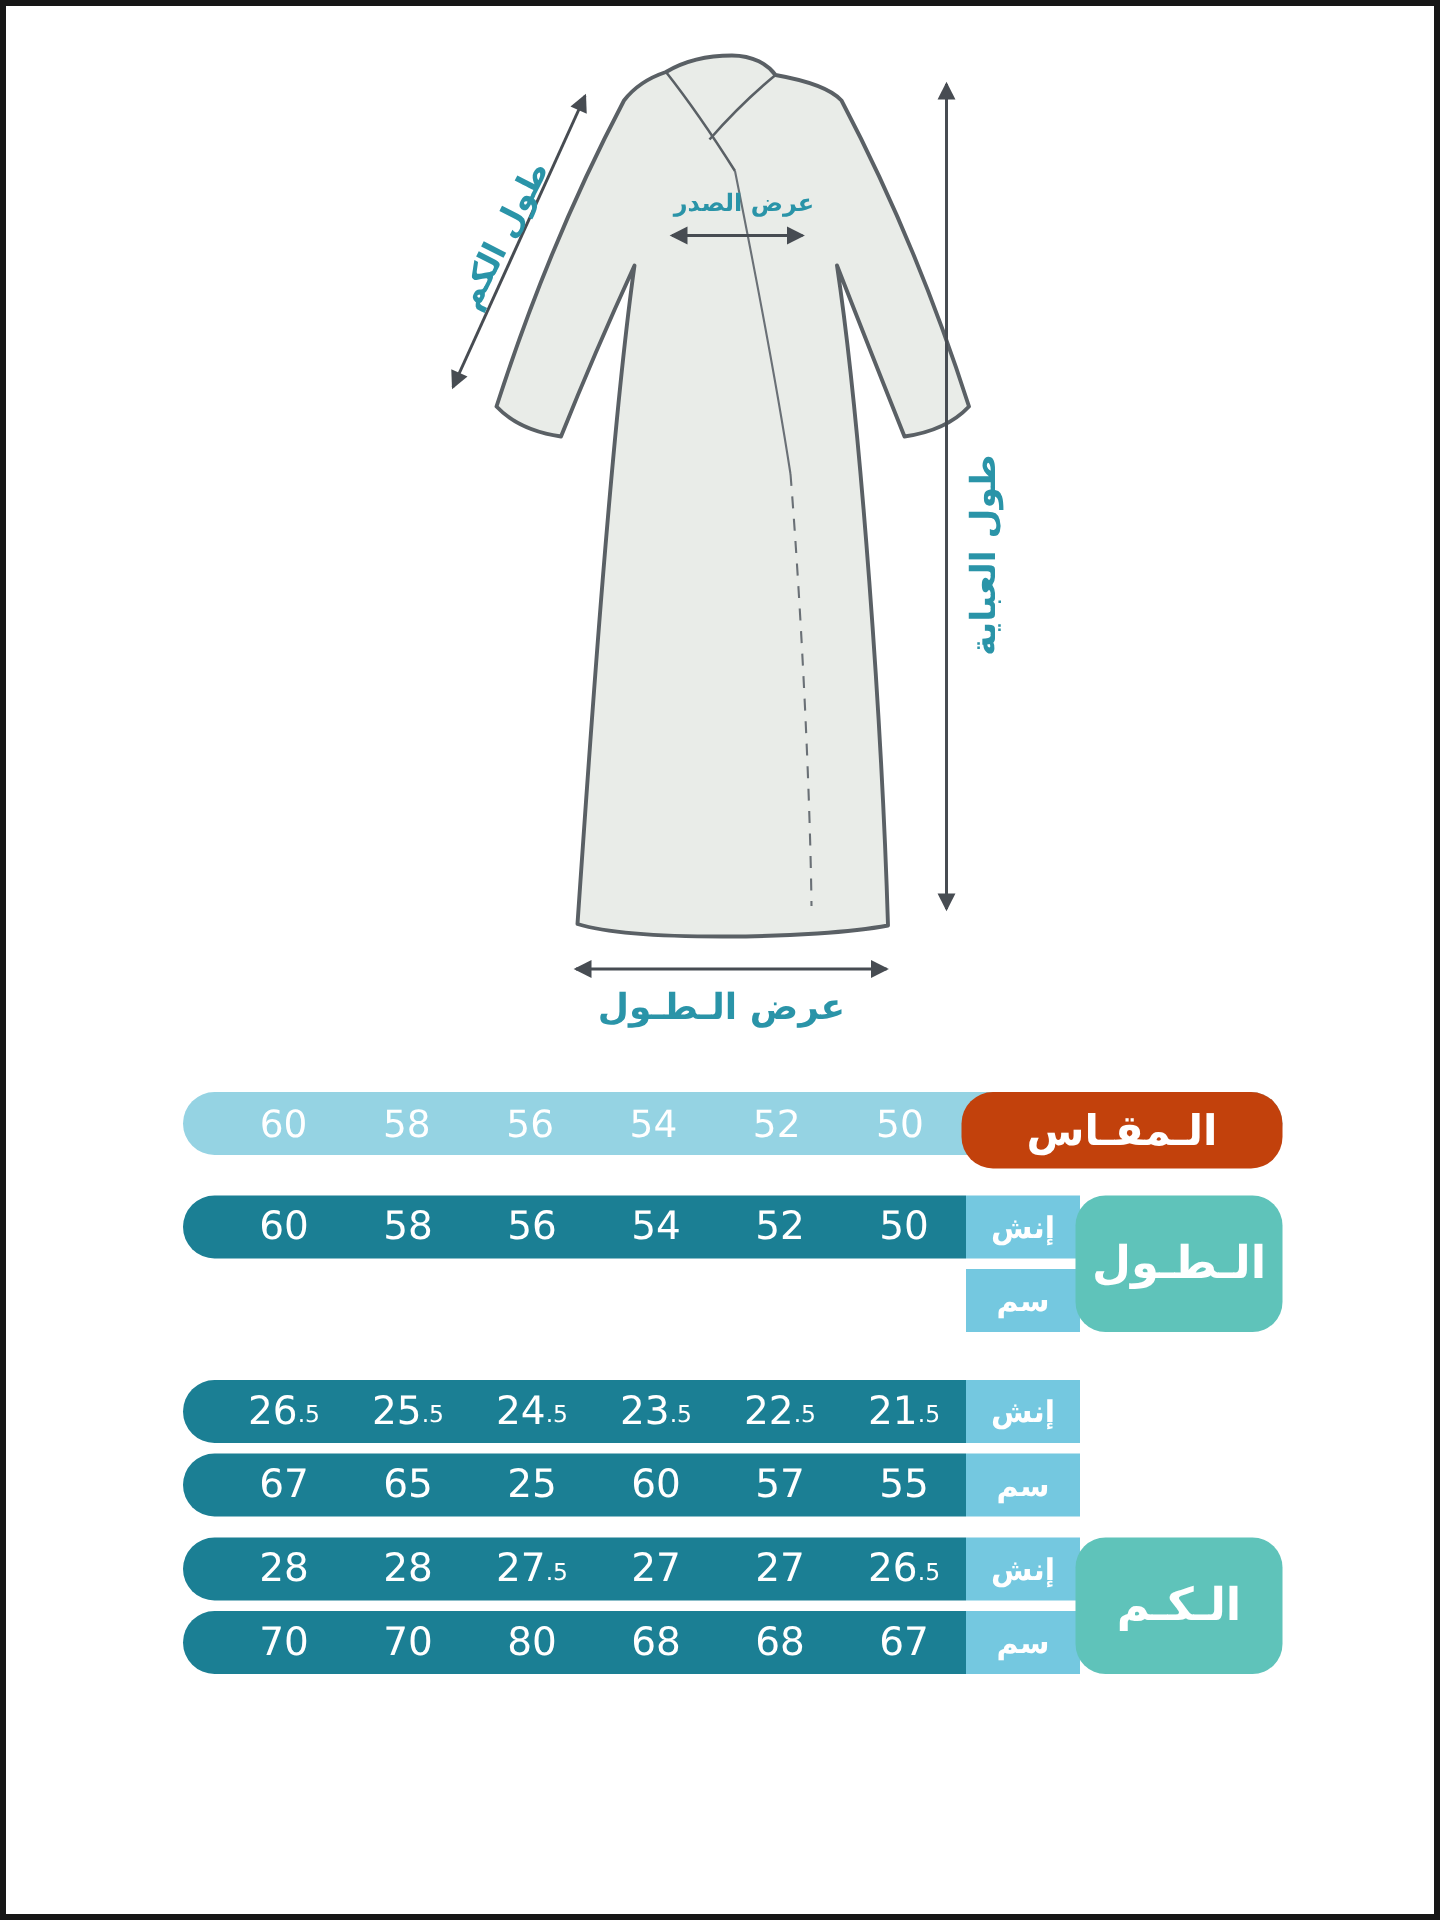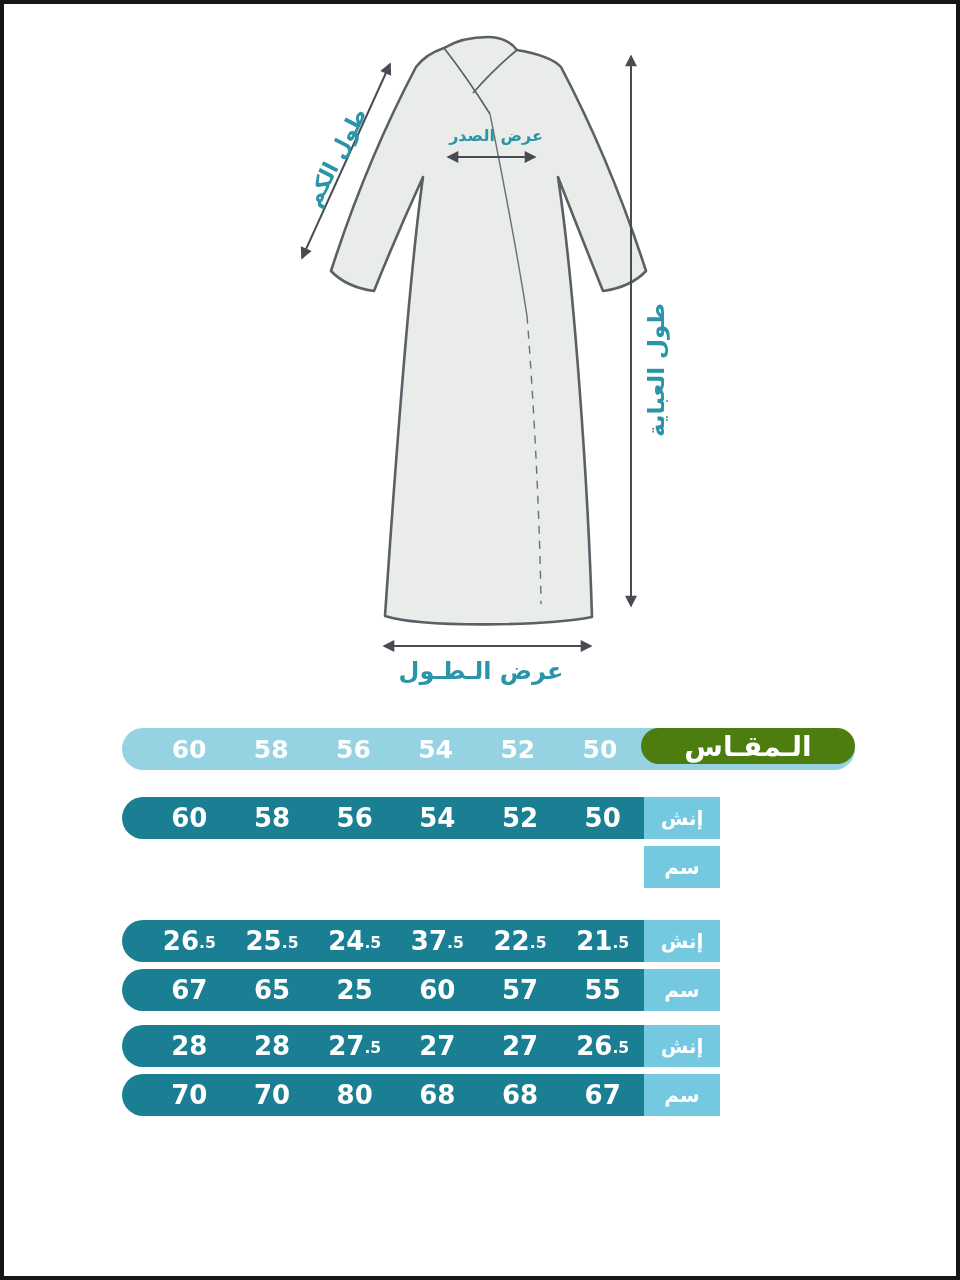--- a/index.html
+++ b/index.html
@@ -13,28 +13,28 @@
     position:absolute;color:#2a94a8;font-weight:bold;white-space:nowrap;
     transform:translate(-50%,-50%);
   }
   .dlabel.rot63{transform:translate(-50%,-50%) rotate(-63deg);}
   .dlabel.rot90{transform:translate(-50%,-50%) rotate(-90deg);}
   
   .tables{position:absolute;left:118px;top:724px;width:733px;height:400px;}
   .size-row{position:absolute;left:0;top:0;width:733px;height:42px;}
   .size-pill{position:absolute;left:0;top:0;width:733px;height:42px;border-radius:21px;background:#95d3e3;}
   .size-label-pill{
-    position:absolute;left:519px;top:0;width:214px;height:36px;border-radius:21px;
-    background:#4d7c0f;display:flex;align-items:center;justify-content:center;
+    position:absolute;left:519px;top:0;width:214px;height:51px;border-radius:21px;
+    background:#c2410c;display:flex;align-items:center;justify-content:center;
     color:#fff;font-size:28px;font-weight:bold;
   }
   .cells{position:absolute;left:0;top:0;height:100%;display:flex;padding-left:26px;box-sizing:border-box;}
   .cells .cell{
     flex:1;display:flex;align-items:center;justify-content:center;
-    color:#fff;font-size:26px;font-weight:bold;
+    color:#fff;font-size:26px;font-weight:normal;
   }
   .size-row .cells{width:519px;}
   .size-row .cells .cell{font-size:25px;}
   .cells .dec{font-size:0.6em;position:relative;top:0.14em;}
   .group{position:absolute;left:0;width:733px;height:91px;}
   .g1{top:69px;} .g2{top:192px;} .g3{top:297px;}
   .mrow{position:absolute;left:0;width:598px;height:42px;}
   .mrow.inch{top:0;} .mrow.cm{top:49px;}
   .mrow .cells{width:522px;background:#1b7f94;border-radius:21px 0 0 21px;}
   .unit-cell{
@@ -115,39 +115,40 @@
             <span class="cell">56</span>
             <span class="cell">54</span>
             <span class="cell">52</span>
             <span class="cell">50</span>
           </div>
         <div class="unit-cell">إنش</div>
       </div>
       <div class="mrow cm">
         <div class="unit-cell">سم</div>
       </div>
+      <div class="label-block">الـطـول</div>
     </div>
 
     <div class="group g2">
       <div class="mrow inch">
         <div class="cells">
             <span class="cell">
               <span>26</span>
               <span class="dec">.5</span>
             </span>
             <span class="cell">
               <span>25</span>
               <span class="dec">.5</span>
             </span>
             <span class="cell">
               <span>24</span>
               <span class="dec">.5</span>
             </span>
             <span class="cell">
-              <span>37</span>
+              <span>23</span>
               <span class="dec">.5</span>
             </span>
             <span class="cell">
               <span>22</span>
               <span class="dec">.5</span>
             </span>
             <span class="cell">
               <span>21</span>
               <span class="dec">.5</span>
             </span>
@@ -189,16 +190,17 @@
         <div class="cells">
             <span class="cell">70</span>
             <span class="cell">70</span>
             <span class="cell">80</span>
             <span class="cell">68</span>
             <span class="cell">68</span>
             <span class="cell">67</span>
           </div>
         <div class="unit-cell">سم</div>
       </div>
+      <div class="label-block">الـكـم</div>
     </div>
 
   </div>
 </div>
 
 </body></html>

